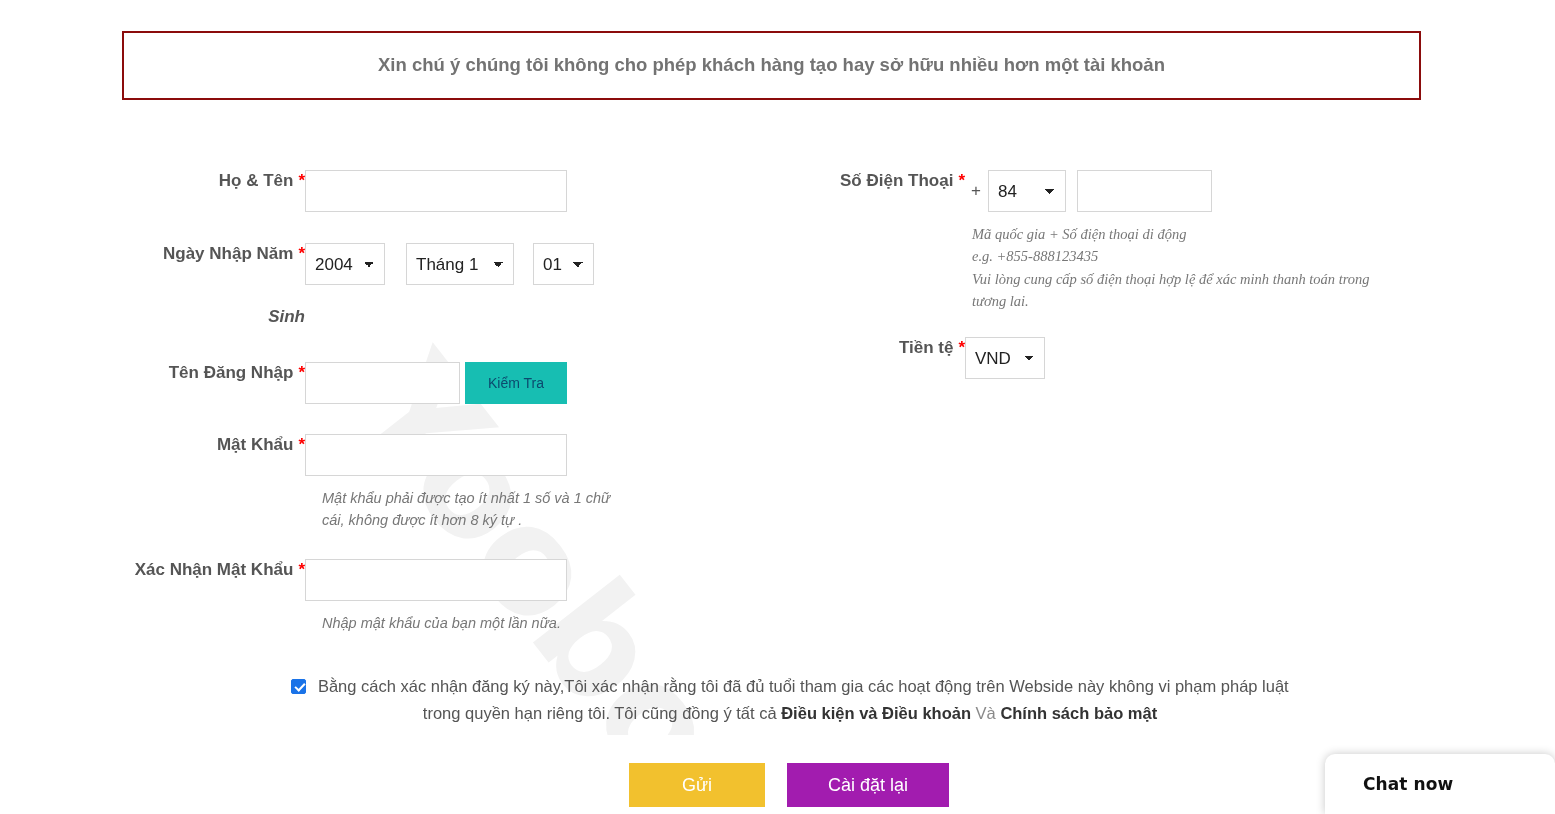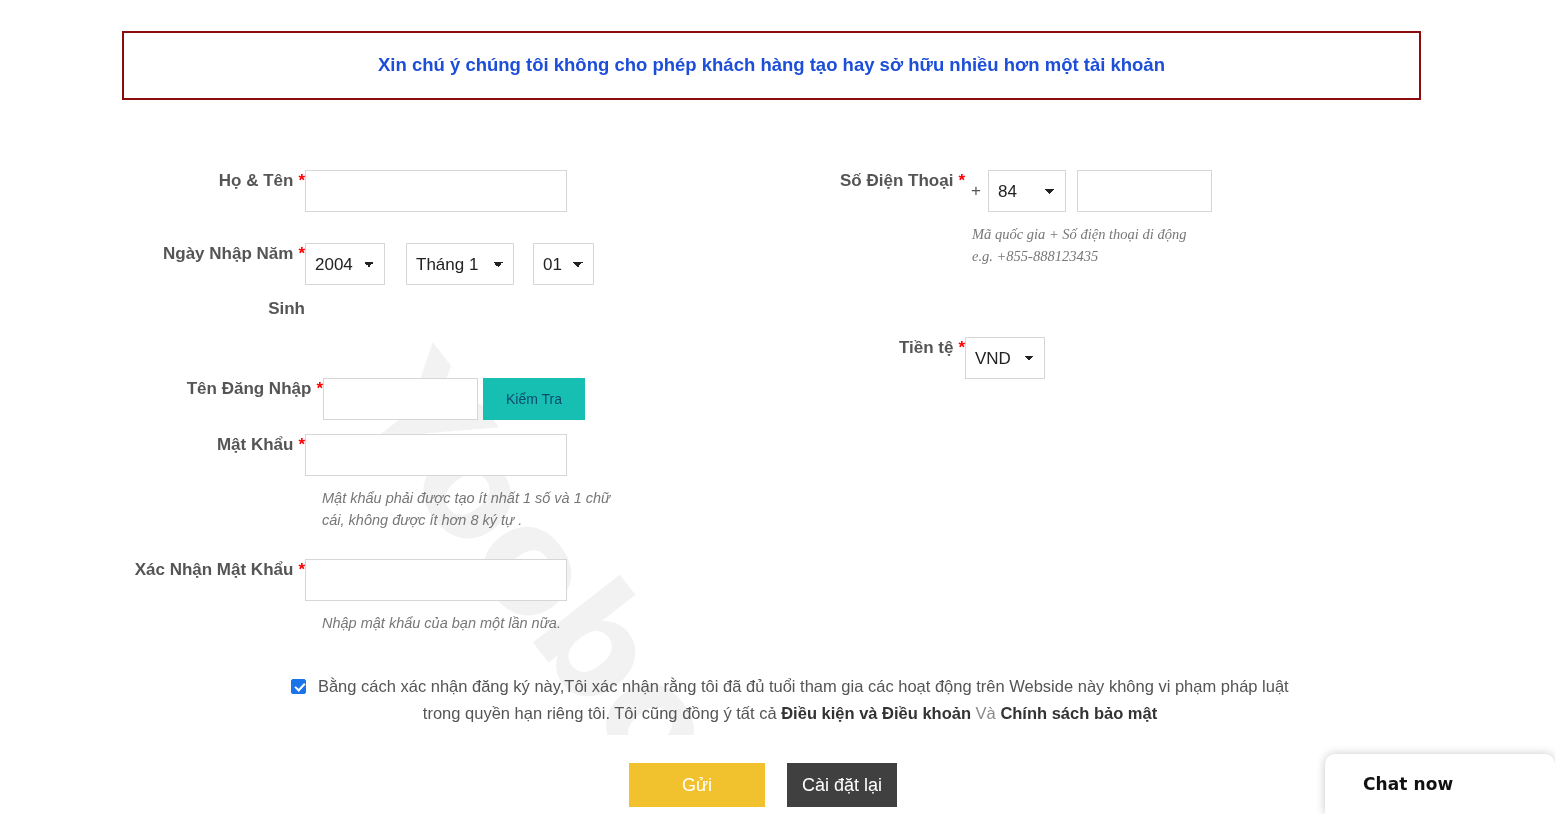--- a/index.html
+++ b/index.html
@@ -58,21 +58,21 @@
     border: 2px solid #8b0c0c;
     background: #ffffff;
     display: flex;
     align-items: center;
     justify-content: center;
     z-index: 3;
   }
   #notice .notice-text {
     font-size: 18.5px;
     font-weight: 700;
-    color: #1d4ed8;
+    color: #737373;
     text-align: center;
     line-height: 1.2;
     font-family: "Liberation Sans", sans-serif;
   }
 
   
   #form-area {
     position: absolute;
     left: 0;
     top: 0;
@@ -141,23 +141,23 @@
   
   #row-fullname { left: 0; top: 170px; width: 600px; }
   #row-fullname .lbl { width: 305px; }
   #inp-fullname { width: 262px; }
 
   #row-dob { left: 0; top: 243px; width: 620px; }
   #row-dob .lbl { width: 305px; }
   #sel-year { width: 80px; }
   #sel-month { width: 108px; margin-left: 21px; }
   #sel-day { width: 61px; margin-left: 19px; }
-  #dob-sinh { position: absolute; left: 0; top: 298px; width: 305px; text-align: right; }
-
-  #row-username { left: 18px; top: 362px; width: 640px; margin-top: 16px; }
+  #dob-sinh { position: absolute; left: 0; top: 306px; width: 305px; text-align: right; font-style: italic; }
+
+  #row-username { left: 0; top: 362px; width: 640px; }
   #row-username .lbl { width: 305px; }
   #inp-username { width: 155px; }
   #btn-check {
     height: 42px;
     width: 102px;
     margin-left: 5px;
     background: #17beb2;
     border: none;
     color: #0c4a6e;
     font-size: 14px;
@@ -244,23 +244,23 @@
     height: 44px;
     background: #f2c12e;
     border: none;
     color: #ffffff;
     font-size: 18px;
     cursor: pointer;
     font-family: "Liberation Sans", sans-serif;
     padding: 0;
   }
   #btn-reset {
-    width: 110px;
+    width: 162px;
     height: 44px;
-    background: #404040;
+    background: #a21caf;
     border: none;
     color: #ffffff;
     font-size: 18px;
     cursor: pointer;
     font-family: "Liberation Sans", sans-serif;
     padding: 0;
   }
 
   
   #chat-widget {
@@ -347,20 +347,21 @@
       <div class="lbl">
         <span>Số Điện Thoại</span><span class="req">*</span>
       </div>
       <span id="phone-plus">+</span>
       <select class="sel" id="sel-cc"><option value="84">84</option><option value="855">855</option><option value="86">86</option><option value="66">66</option><option value="62">62</option><option value="60">60</option><option value="63">63</option><option value="65">65</option><option value="95">95</option></select>
       <input class="txtbox" id="inp-phone" type="text" placeholder="" style="">
     </div>
     <div class="hint" id="hint-phone">
       <div>Mã quốc gia + Số điện thoại di động</div>
       <div>e.g. +855-888123435</div>
+      <div>Vui lòng cung cấp số điện thoại hợp lệ để xác minh thanh toán trong tương lai.</div>
     </div>
 
     <div class="row" id="row-currency">
       <div class="lbl">
         <span>Tiền tệ</span><span class="req">*</span>
       </div>
       <select class="sel" id="sel-currency"><option value="VND">VND</option><option value="USD">USD</option><option value="THB">THB</option><option value="MYR">MYR</option><option value="IDR">IDR</option><option value="KHR">KHR</option></select>
     </div>
   </div>
 

